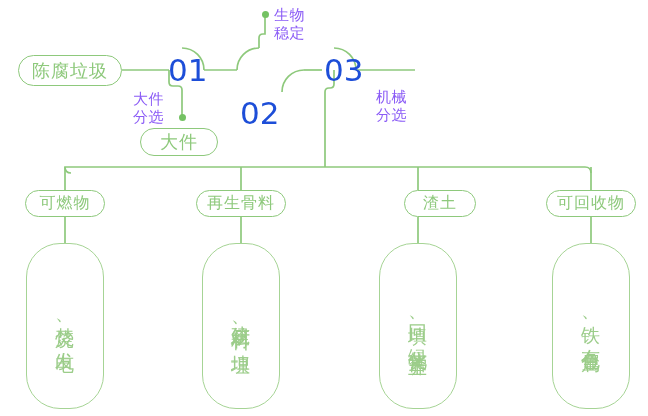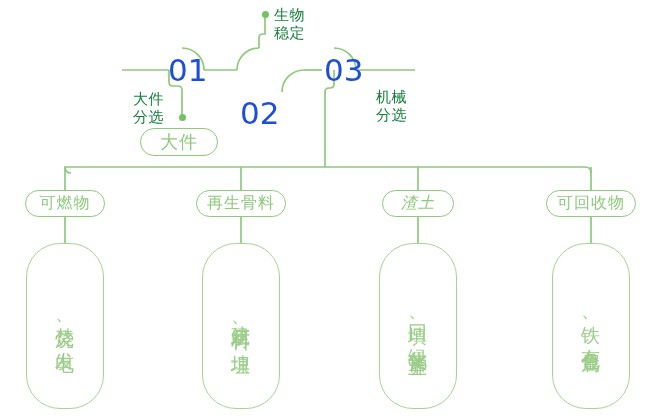--- a/index.html
+++ b/index.html
@@ -58,21 +58,21 @@
     color:#1d4ed8;
     font-size:31px;
     font-weight:400;
     letter-spacing:0px;
     font-family:"DejaVu Sans","Liberation Sans",sans-serif;
   }
 
   
   .note{
     position:absolute;
-    color:#15803d;
+    color:#8b5cf6;
     font-size:15px;
     line-height:1.22;
     letter-spacing:0.5px;
     white-space:pre-line;
     font-family:"DejaVu Sans","Liberation Sans",sans-serif;
   }
 
   
   .dot{
     position:absolute;
@@ -118,20 +118,23 @@
       <path d="M418 167 L418 190"></path>
       <path d="M591 167 L591 190"></path>
 
       <path d="M65 217 L65 243"></path>
       <path d="M241 217 L241 243"></path>
       <path d="M418 217 L418 243"></path>
       <path d="M591 217 L591 243"></path>
     </g>
   </svg>
 
+  <div class="pill" style="left:18px;top:55px;width:104px;height:31px;font-size:18px;">
+    <span>陈腐垃圾</span>
+  </div>
 
   <div class="stagenum" style="left:168px;top:52px;">
     <span>01</span>
   </div>
   <div class="stagenum" style="left:240px;top:52px;margin-top:43px;">
     <span>02</span>
   </div>
   <div class="stagenum" style="left:324px;top:52px;">
     <span>03</span>
   </div>
@@ -159,21 +162,21 @@
     <span class="vtxt">焚烧、发电</span>
   </div>
 
   <div class="pill" style="left:196px;top:190px;width:90px;height:27px;font-size:16px;">
     <span>再生骨料</span>
   </div>
   <div class="vbox" style="left:202px;top:243px;width:78px;height:166px;">
     <span class="vtxt">建筑材料、填埋</span>
   </div>
 
-  <div class="pill" style="left:382px;top:190px;width:72px;height:27px;font-size:16px;font-style:italic;">
+  <div class="pill" style="left:404px;top:190px;width:72px;height:27px;font-size:16px;">
     <span>渣土</span>
   </div>
   <div class="vbox" style="left:379px;top:243px;width:78px;height:166px;">
     <span class="vtxt">回填、绿化营养土</span>
   </div>
 
   <div class="pill" style="left:546px;top:190px;width:90px;height:27px;font-size:16px;">
     <span>可回收物</span>
   </div>
   <div class="vbox" style="left:552px;top:243px;width:78px;height:166px;">

